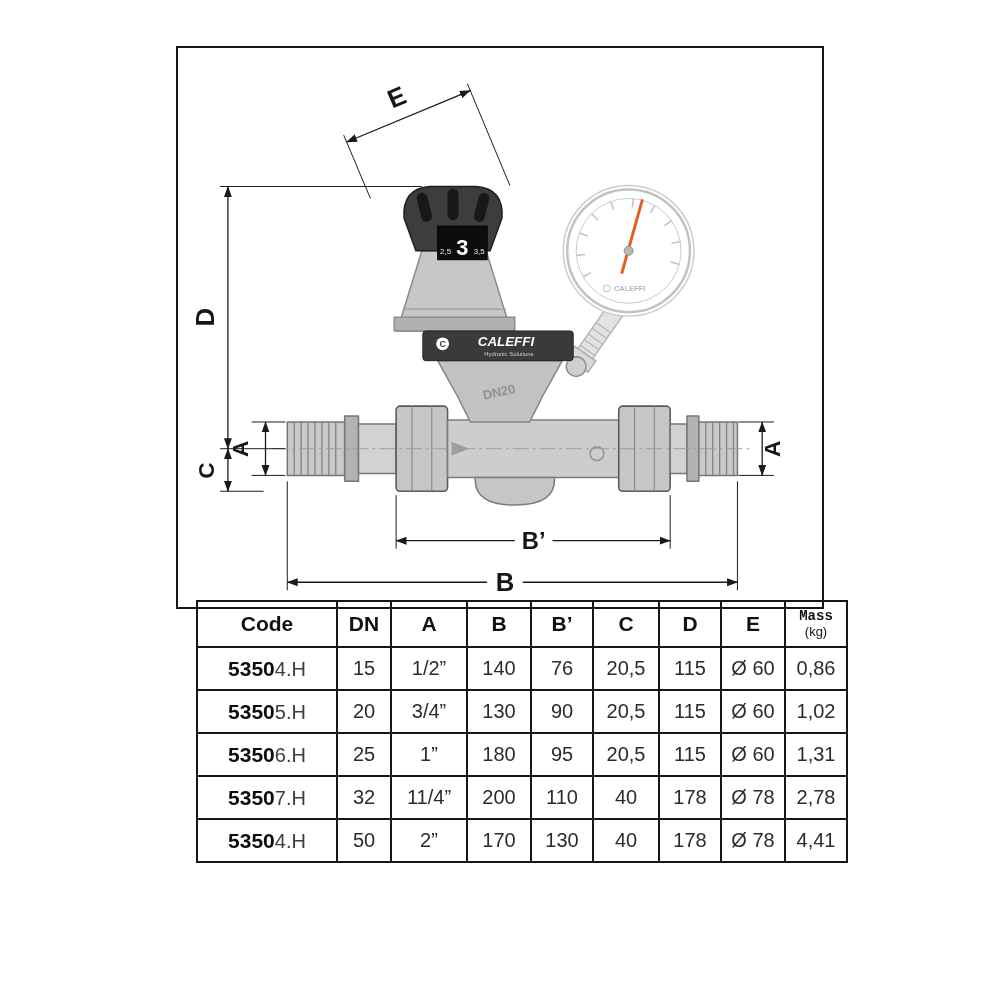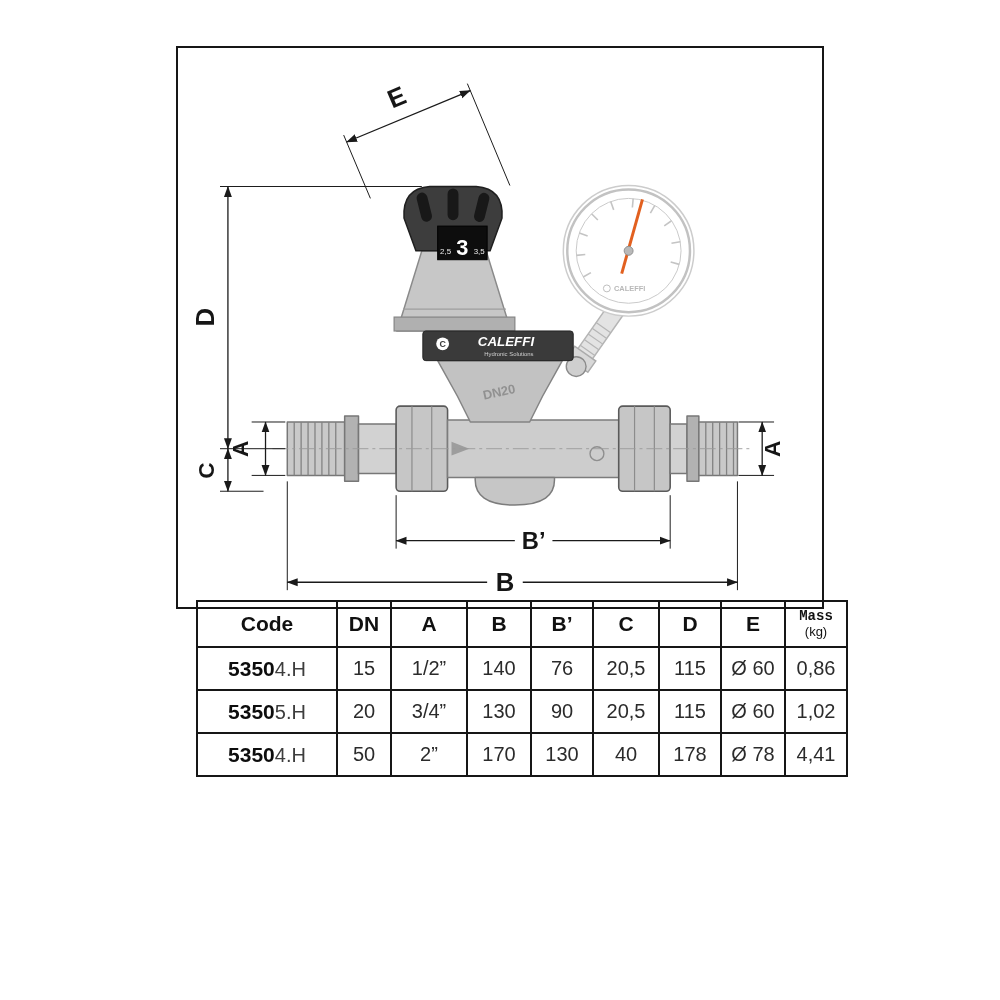--- a/index.html
+++ b/index.html
@@ -236,20 +236,42 @@
           <td>20</td>
           <td>3/4”</td>
           <td>130</td>
           <td>90</td>
           <td>20,5</td>
           <td>115</td>
           <td>Ø 60</td>
           <td>1,02</td>
         </tr>
         <tr>
+          <td><span class="code-bold">5350</span><span class="code-suffix">6.H</span></td>
+          <td>25</td>
+          <td>1”</td>
+          <td>180</td>
+          <td>95</td>
+          <td>20,5</td>
+          <td>115</td>
+          <td>Ø 60</td>
+          <td>1,31</td>
+        </tr>
+        <tr>
+          <td><span class="code-bold">5350</span><span class="code-suffix">7.H</span></td>
+          <td>32</td>
+          <td>11/4”</td>
+          <td>200</td>
+          <td>110</td>
+          <td>40</td>
+          <td>178</td>
+          <td>Ø 78</td>
+          <td>2,78</td>
+        </tr>
+        <tr>
           <td><span class="code-bold">5350</span><span class="code-suffix">4.H</span></td>
           <td>50</td>
           <td>2”</td>
           <td>170</td>
           <td>130</td>
           <td>40</td>
           <td>178</td>
           <td>Ø 78</td>
           <td>4,41</td>
         </tr>

